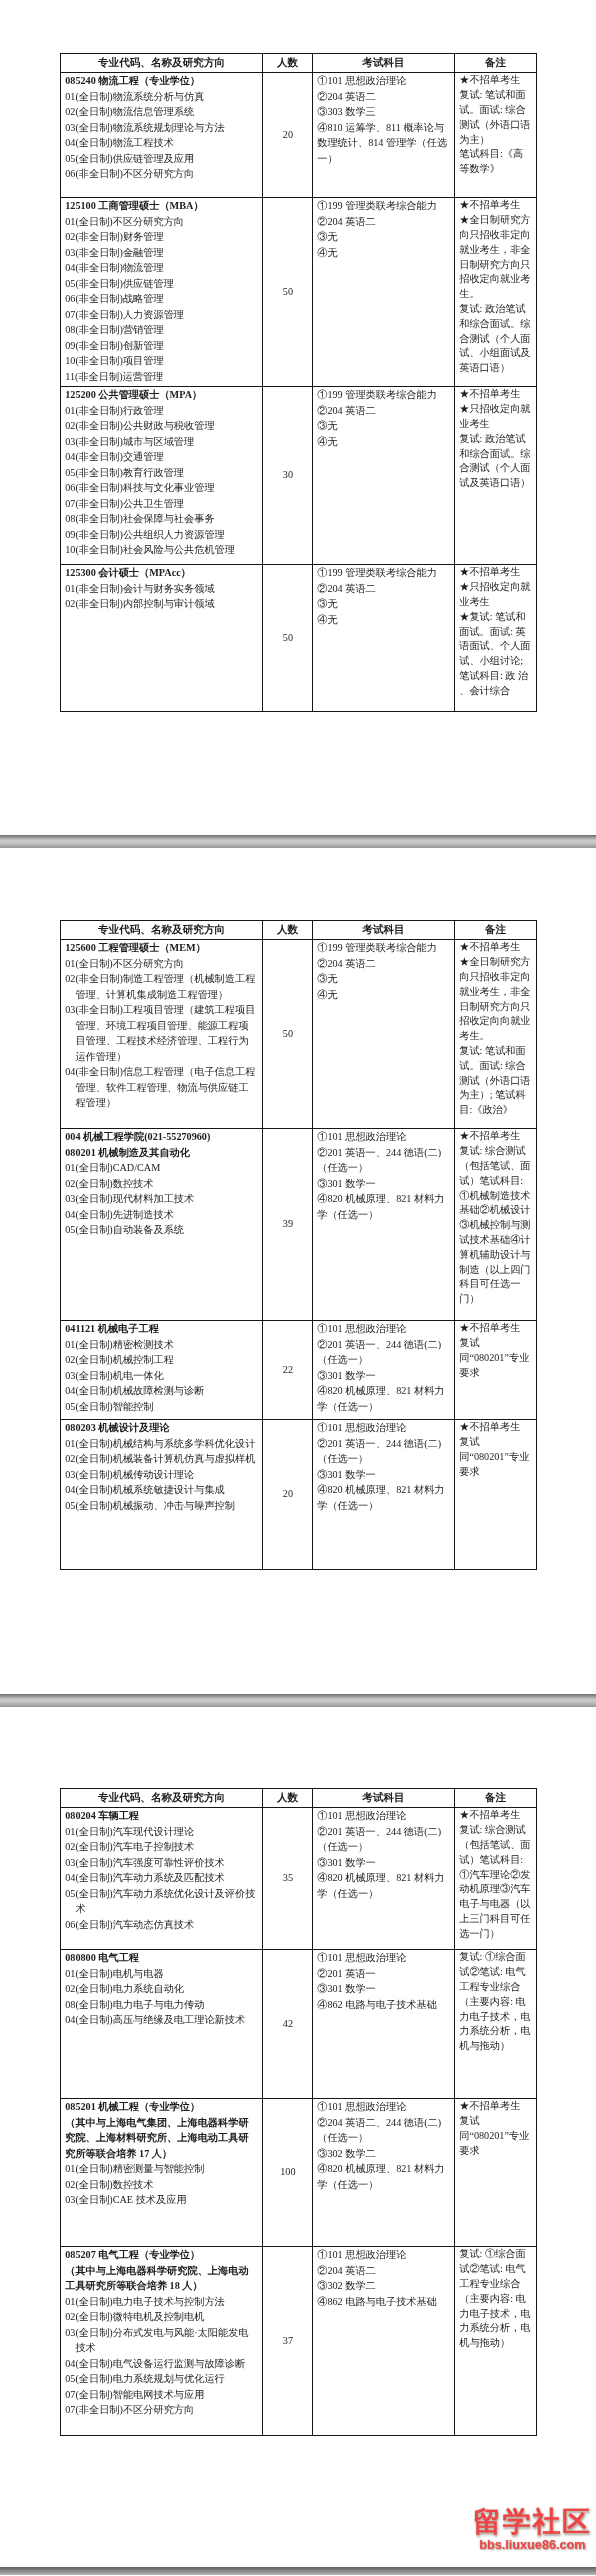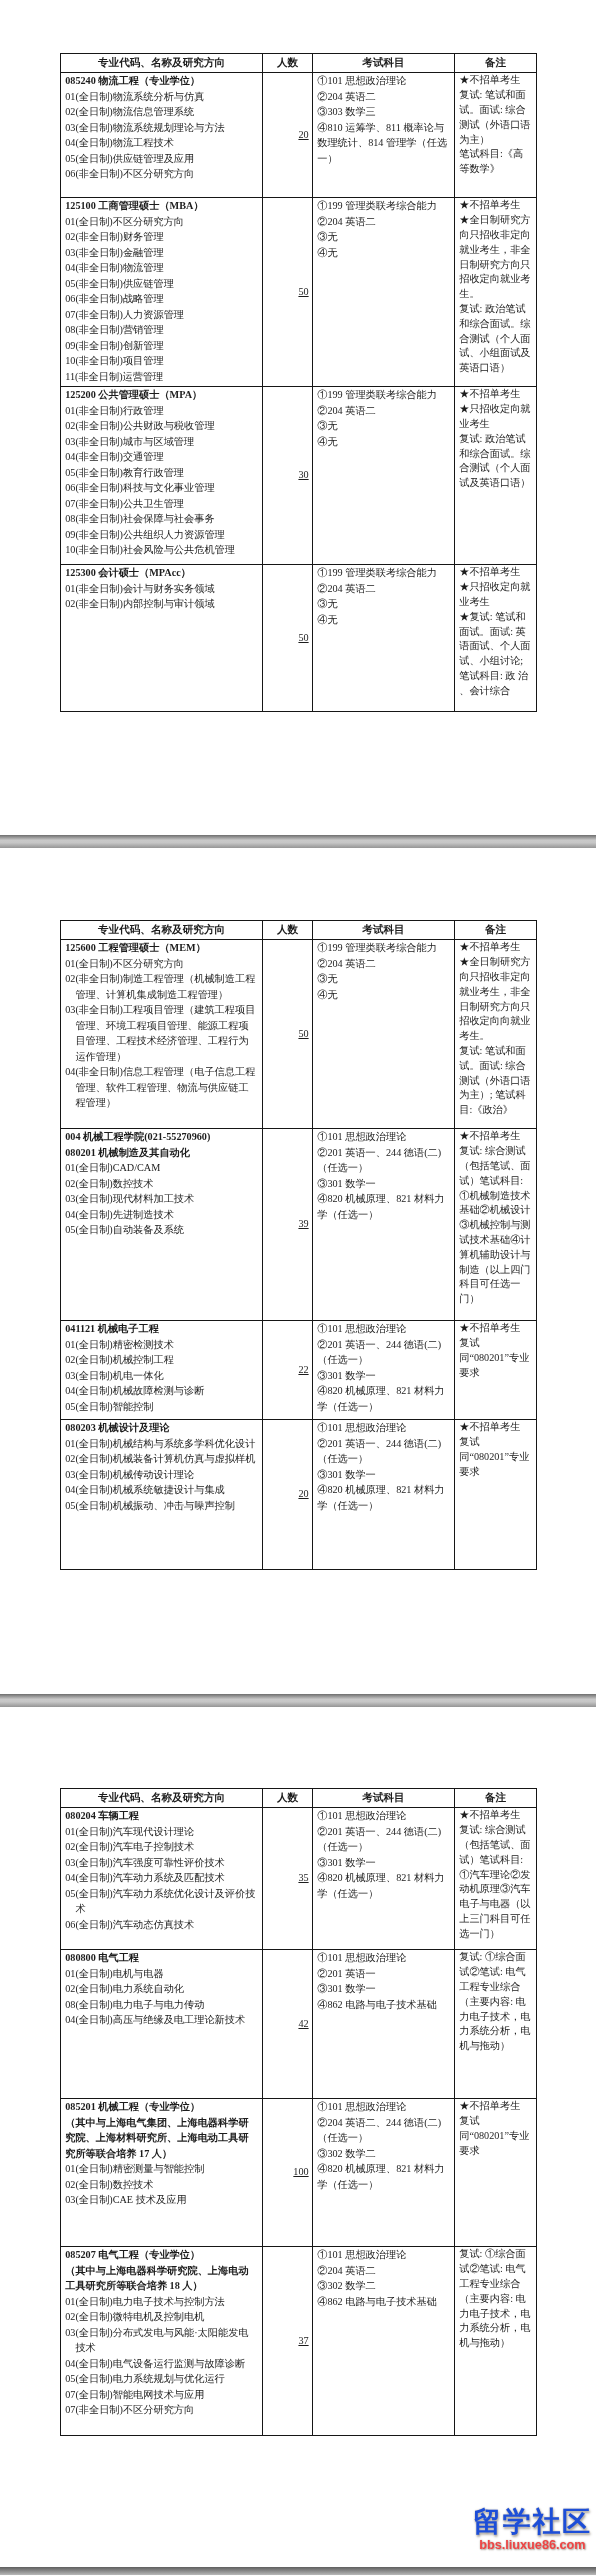--- a/index.html
+++ b/index.html
@@ -14,21 +14,21 @@
   #t1{top:53px}
   #t2{top:920px}
   #t3{top:1788px}
   .doc-table th,.doc-table td{
     border:0.8px solid #161616;vertical-align:top;padding:0.8px 3.4px 0.8px 4.2px;
     font-size:10.2px;line-height:15.5px;overflow:hidden;margin-top:40px;
   }
   .doc-table th{
     font-weight:bold;text-align:center;vertical-align:middle;padding:1.7px;font-size:10.6px;line-height:13.6px;
   }
-  td.count{vertical-align:middle;text-align:right;text-decoration:underline;}
+  td.count{vertical-align:middle;text-align:center;}
   td.remarks div{line-height:14.8px;}
   .code{font-weight:bold;}
   .dir{padding-left:10.2px;text-indent:-10.2px;}
   
   #t1 thead tr{height:18.7px}
   #t1 tbody tr:nth-child(1){height:125px}
   #t1 tbody tr:nth-child(2){height:189px}
   #t1 tbody tr:nth-child(3){height:178px}
   #t1 tbody tr:nth-child(4){height:147px}
   #t2 thead tr{height:18.7px}
@@ -46,21 +46,21 @@
     background:linear-gradient(180deg,#6e6e6e 0%,#c9c9c9 40%,#c6c6c6 60%,#959595 100%);
   }
   #sep1{top:835px}
   #sep2{top:1694px}
   #sep3{top:2567px;height:7.6px;background:linear-gradient(180deg,#5f5f5f 0%,#9d9d9d 70%,#b9b9b9 100%);}
   .watermark{
     position:absolute;top:2506px;right:4.2px;text-align:center;
     font-family:"Liberation Sans","DejaVu Sans",sans-serif;
   }
   .wm-title{
-    font-size:28px;font-weight:bold;letter-spacing:1.7px;color:#1d4ed8;
+    font-size:28px;font-weight:bold;letter-spacing:1.7px;color:#ef4444;
     text-shadow:0 0 1.7px #b8b2aa,0.8px 1.7px 2.5px #a39d94;line-height:32px;
   }
   .wm-url{
     font-size:12.7px;font-weight:bold;color:#ef4444;
     text-shadow:0 0 1.7px #bcb6ae,0.8px 0.8px 1.7px #a8a299;line-height:14.4px;
   }
 </style>
 </head>
 <body>
 

